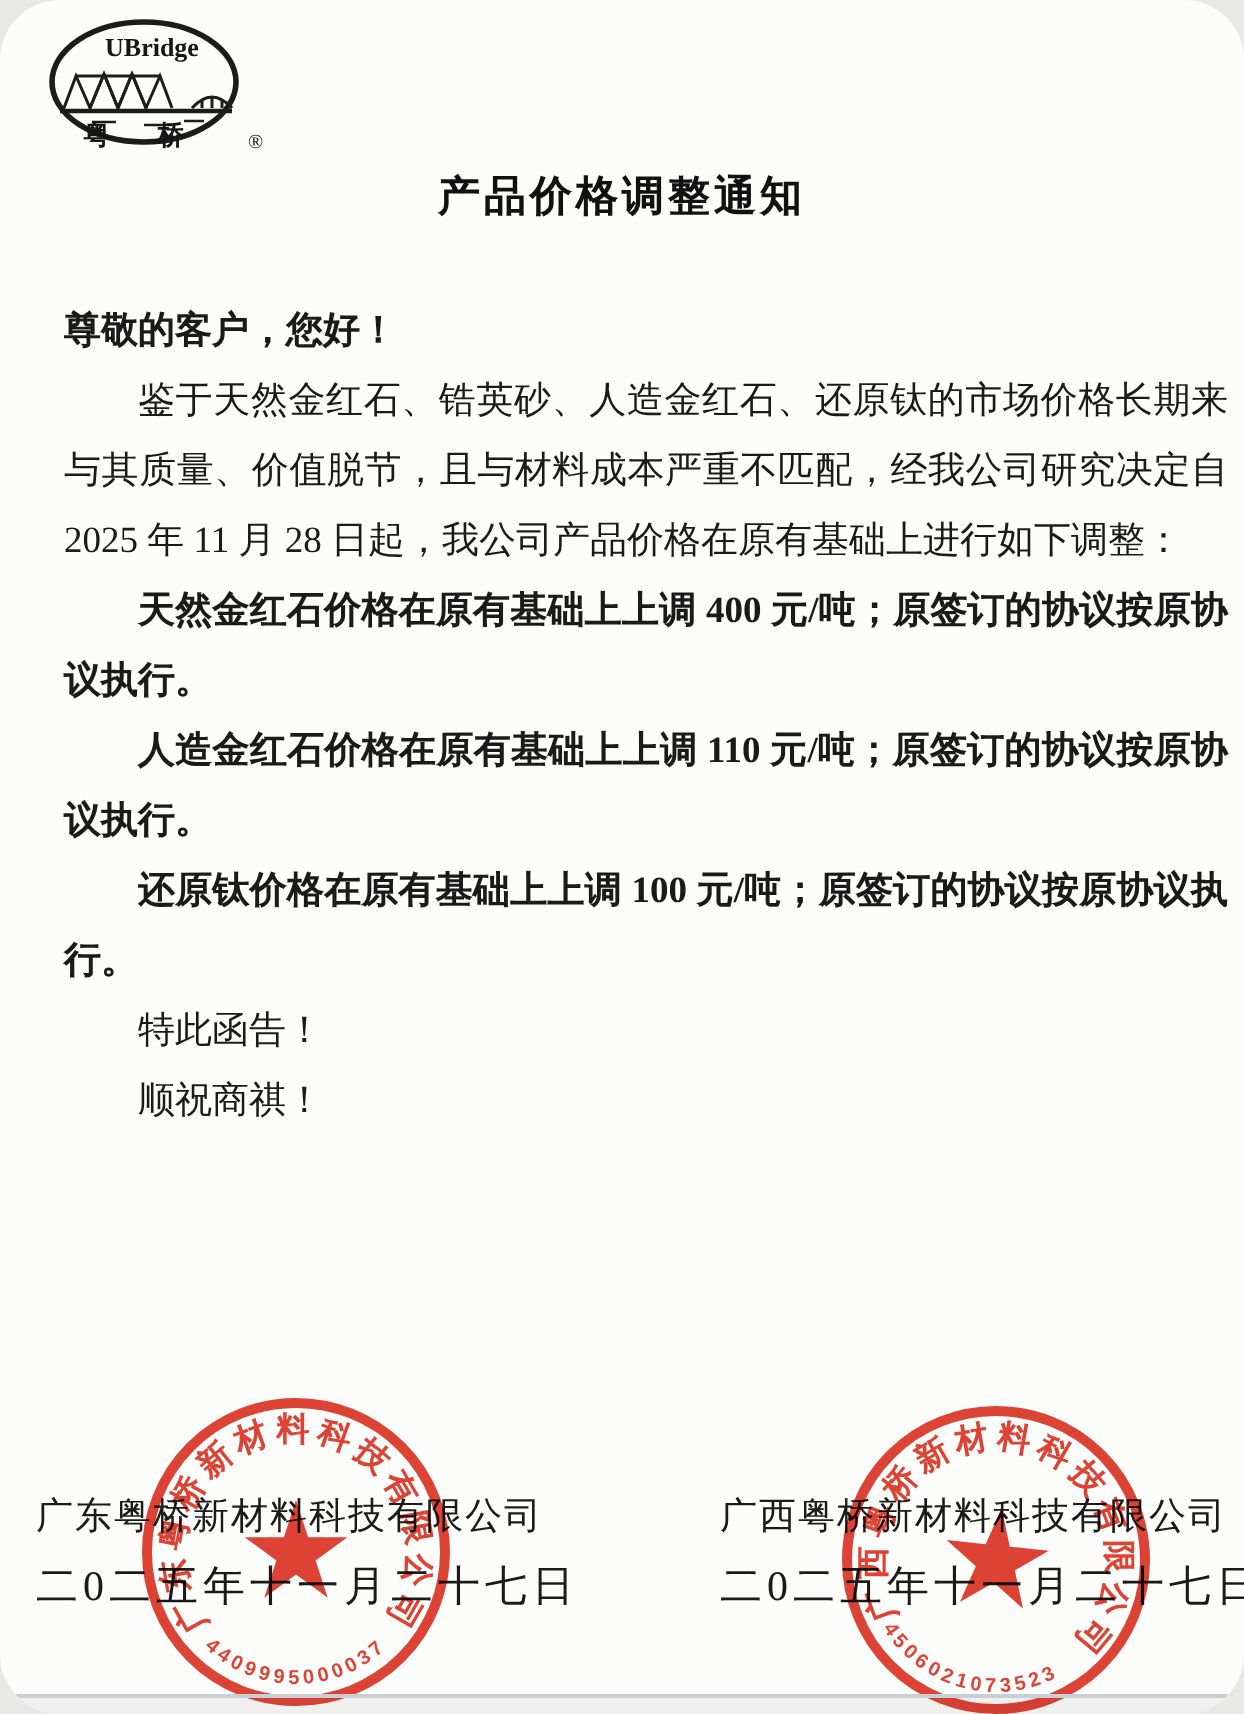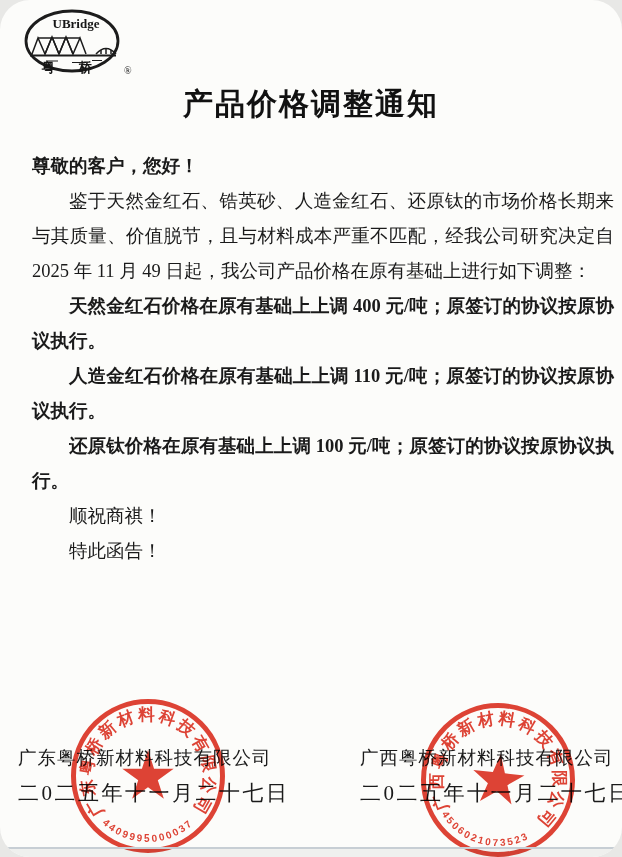--- a/index.html
+++ b/index.html
@@ -7,21 +7,21 @@
     position:relative; width:622px; height:857px; margin:0 auto;
     background:#fcfcfa; overflow:hidden;
     font-family:"Liberation Serif","DejaVu Serif",serif;
     color:#1a1a1a;
     border-radius:30px;
   }
   .logo-wrap { position:absolute; top:8px; left:20px; width:130px; height:70px; }
   .doc-title {
     position:absolute; top:84px; left:0; width:100%;
     text-align:center; font-family:"Liberation Sans","DejaVu Sans",sans-serif;
-    font-weight:bold; font-size:30px; letter-spacing:2px; color:#111;
+    font-weight:bold; font-size:21px; letter-spacing:2px; color:#111;
   }
   .content {
     position:absolute; top:149px; left:32px; width:582px;
     font-size:18.5px; line-height:35px;
     text-align:justify; text-justify:inter-ideograph;
   }
   .salutation { font-weight:bold; }
   .para { text-indent:2em; }
   .para.bold { font-weight:bold; }
   .sig-block { position:absolute; width:250px; z-index:2; }
@@ -63,26 +63,26 @@
       </g>
       <text x="52" y="64" text-anchor="middle" font-size="13.5" font-weight="bold" letter-spacing="10">粤 桥</text>
       <text x="104" y="66" font-size="10">®</text>
     </svg>
   </div>
 
   <div class="doc-title">产品价格调整通知</div>
 
   <div class="content">
     <div class="salutation">尊敬的客户，您好！</div>
-    <div class="para">鉴于天然金红石、锆英砂、人造金红石、还原钛的市场价格长期来与其质量、价值脱节，且与材料成本严重不匹配，经我公司研究决定自 2025 年 11 月 49 日起，我公司产品价格在原有基础上进行如下调整：</div>
+    <div class="para">鉴于天然金红石、锆英砂、人造金红石、还原钛的市场价格长期来与其质量、价值脱节，且与材料成本严重不匹配，经我公司研究决定自 2025 年 11 月 28 日起，我公司产品价格在原有基础上进行如下调整：</div>
     <div class="para bold">天然金红石价格在原有基础上上调 400 元/吨；原签订的协议按原协议执行。</div>
     <div class="para bold">人造金红石价格在原有基础上上调 110 元/吨；原签订的协议按原协议执行。</div>
     <div class="para bold">还原钛价格在原有基础上上调 100 元/吨；原签订的协议按原协议执行。</div>
+    <div class="para">特此函告！</div>
     <div class="para">顺祝商祺！</div>
-    <div class="para">特此函告！</div>
   </div>
 
   <div class="sig-block sig-left">
     <div class="sig-company">广东粤桥新材料科技有限公司</div>
     <div class="sig-date">二0二五年十一月二十七日</div>
   </div>
   <div class="sig-block sig-right">
     <div class="sig-company">广西粤桥新材料科技有限公司</div>
     <div class="sig-date">二0二五年十一月二十七日</div>
   </div>

